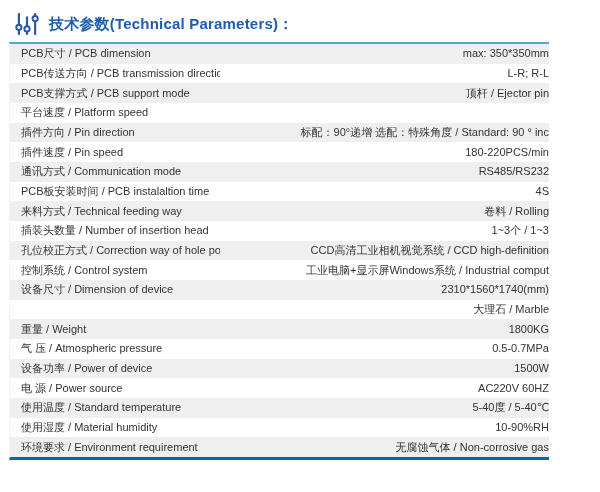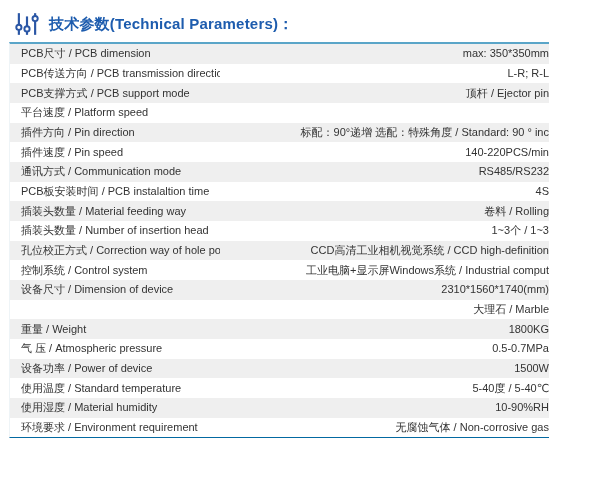--- a/index.html
+++ b/index.html
@@ -31,21 +31,21 @@
     font-weight: bold;
     color: #1d5cae;
     letter-spacing: 0.2px;
   }
 
   
   .param-table {
     margin-left: 2px;
     width: 540px;
     border-top: 2px solid #5aa5c8;
-    border-bottom: 1px solid #0369a1;
+    border-bottom: 3px solid #0369a1;
     border-left: 1px solid #eef4f7;
   }
   .param-row {
     display: flex;
     align-items: center;
     height: 19.68px;
     font-size: 11px;
     line-height: 1;
     color: #333333;
   }
@@ -101,32 +101,32 @@
       </div>
       <div class="param-row">
         <span class="param-label">平台速度 / Platform speed</span>
       </div>
       <div class="param-row">
         <span class="param-label">插件方向 / Pin direction</span>
         <span class="param-value">标配：90°递增 选配：特殊角度 / Standard: 90 ° inc</span>
       </div>
       <div class="param-row">
         <span class="param-label">插件速度 / Pin speed</span>
-        <span class="param-value">140-220PCS/min</span>
+        <span class="param-value">180-220PCS/min</span>
       </div>
       <div class="param-row">
         <span class="param-label">通讯方式 / Communication mode</span>
         <span class="param-value">RS485/RS232</span>
       </div>
       <div class="param-row">
         <span class="param-label">PCB板安装时间 / PCB instalaltion time</span>
         <span class="param-value">4S</span>
       </div>
       <div class="param-row">
-        <span class="param-label">插装头数量 / Material feeding way</span>
+        <span class="param-label">来料方式 / Technical feeding way</span>
         <span class="param-value">卷料 / Rolling</span>
       </div>
       <div class="param-row">
         <span class="param-label">插装头数量 / Number of insertion head</span>
         <span class="param-value">1~3个 / 1~3</span>
       </div>
       <div class="param-row">
         <span class="param-label">孔位校正方式 / Correction way of hole position</span>
         <span class="param-value">CCD高清工业相机视觉系统 / CCD high-definition</span>
       </div>
@@ -147,20 +147,24 @@
       </div>
       <div class="param-row">
         <span class="param-label">气 压 / Atmospheric pressure</span>
         <span class="param-value">0.5-0.7MPa</span>
       </div>
       <div class="param-row">
         <span class="param-label">设备功率 / Power of device</span>
         <span class="param-value">1500W</span>
       </div>
       <div class="param-row">
+        <span class="param-label">电 源 / Power source</span>
+        <span class="param-value">AC220V 60HZ</span>
+      </div>
+      <div class="param-row">
         <span class="param-label">使用温度 / Standard temperature</span>
         <span class="param-value">5-40度 / 5-40℃</span>
       </div>
       <div class="param-row">
         <span class="param-label">使用湿度 / Material humidity</span>
         <span class="param-value">10-90%RH</span>
       </div>
       <div class="param-row">
         <span class="param-label">环境要求 / Environment requirement</span>
         <span class="param-value">无腐蚀气体 / Non-corrosive gas</span>

